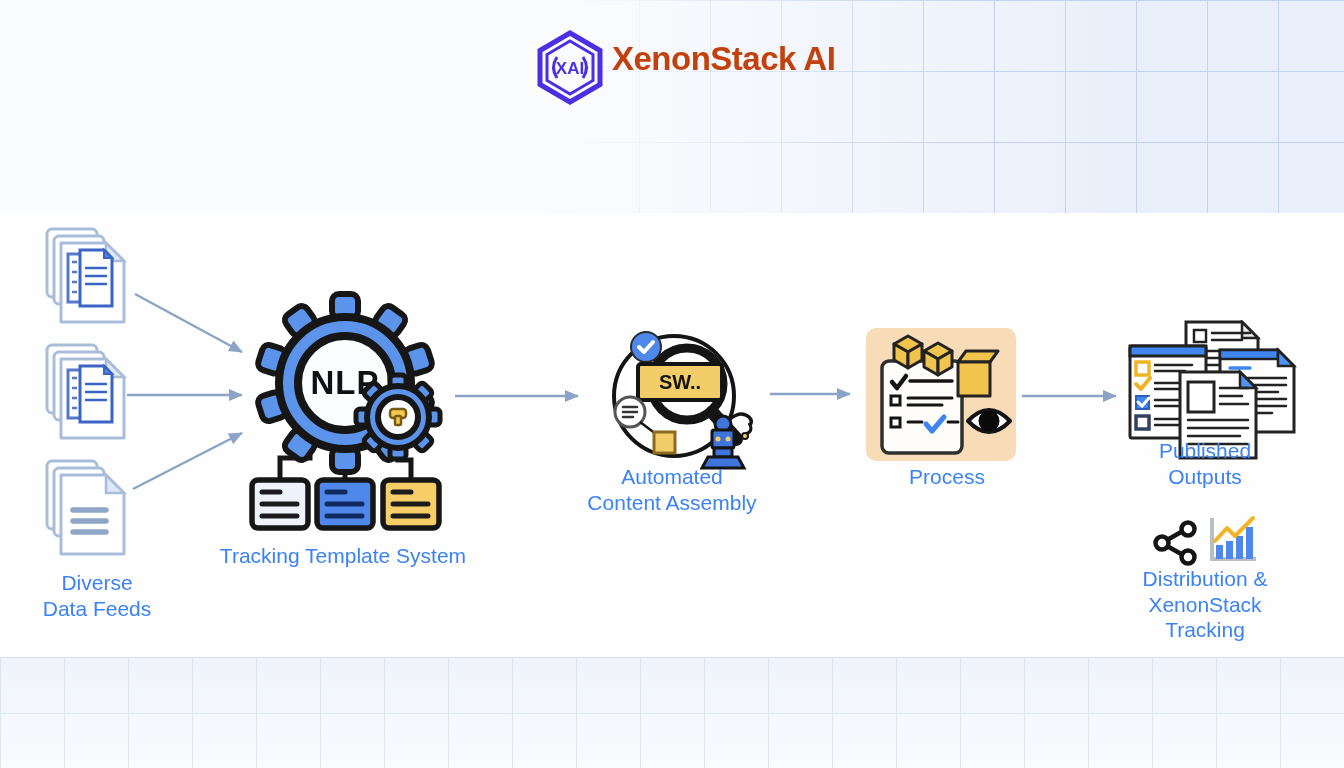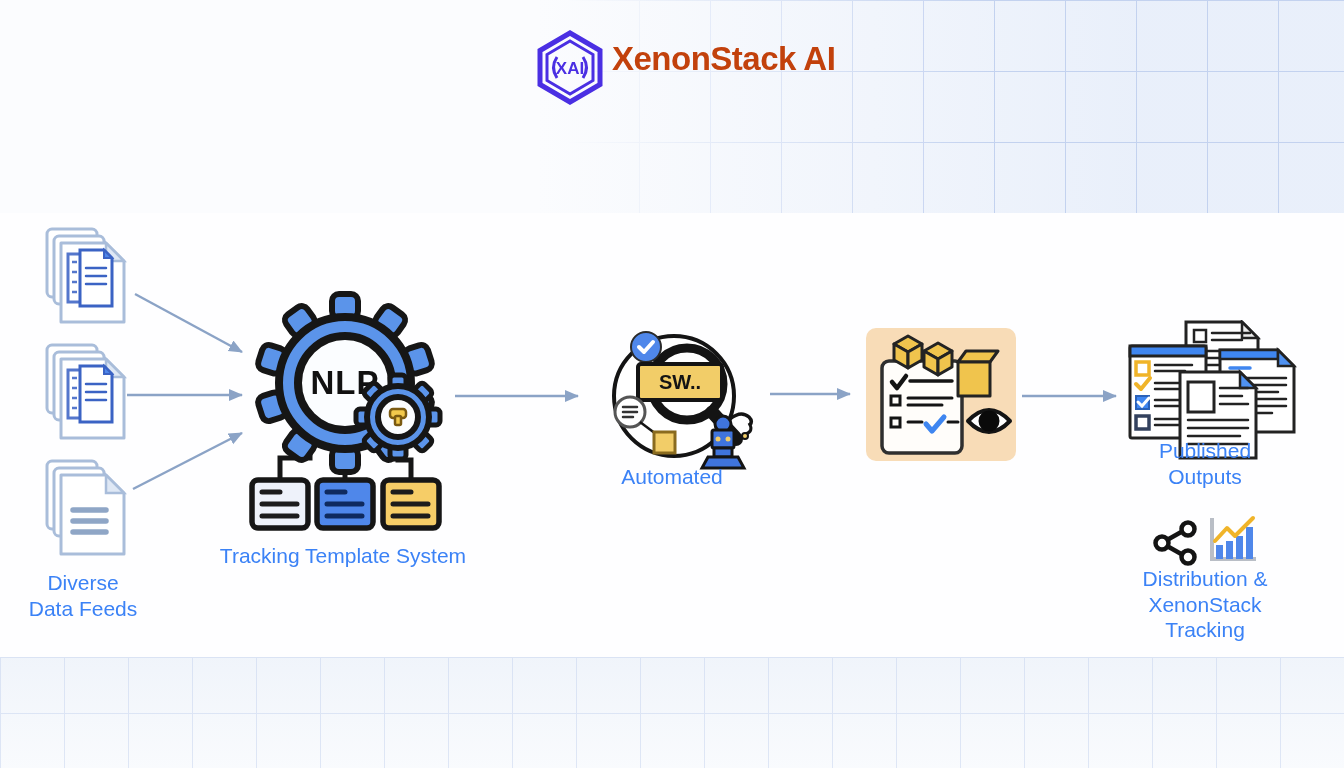--- a/index.html
+++ b/index.html
@@ -106,21 +106,21 @@
   <svg width="92" height="100" viewBox="0 0 92 100">
     <rect x="3" y="3" width="50" height="68" rx="5" fill="#fff" stroke="#a9bdda" stroke-width="3"></rect>
     <rect x="10" y="10" width="50" height="68" rx="5" fill="#fff" stroke="#a9bdda" stroke-width="3"></rect>
     <path d="M17,17 H62 L80,35 V96 H17 Z" fill="#fff" stroke="#a9bdda" stroke-width="3" stroke-linejoin="round"></path>
     <path d="M62,17 V35 H80 Z" fill="#dfe8f5" stroke="#a9bdda" stroke-width="2.5"></path>
     <g stroke="#8fa6c6" stroke-width="5.5" stroke-linecap="round">
         <path d="M29,52 h33 M29,63 h33 M29,74 h33"></path>
       </g>
   </svg>
 </div>
-<div class="lbl" style="left:3px;top:570px;width:160px;">
+<div class="lbl" style="left:17px;top:570px;width:160px;">
   <div>Diverse</div>
   <div>Data Feeds</div>
 </div>
 
 <div class="abs" style="left:240px;top:288px;">
   <svg width="210" height="245" viewBox="0 0 210 245">
 
     <g stroke="#161616" stroke-width="5" fill="none">
       <path d="M40,192 V170 H70 V148"></path>
       <path d="M105,192 V150"></path>
@@ -203,20 +203,21 @@
       <rect x="110" y="104" width="22" height="18" rx="2" fill="#3f74dd" stroke="#141414" stroke-width="3"></rect>
       <circle cx="116" cy="113" r="2.5" fill="#f2cd68"></circle>
         <circle cx="126" cy="113" r="2.5" fill="#f2cd68"></circle>
       <rect x="112" y="122" width="18" height="9" fill="#3f74dd" stroke="#141414" stroke-width="3"></rect>
       <path d="M100,142 h42 l-6,-11 h-30 Z" fill="#3f74dd" stroke="#141414" stroke-width="3"></path>
     </g>
   </svg>
 </div>
 <div class="lbl" style="left:577px;top:464px;width:190px;">
   <div>Automated</div>
+  <div>Content Assembly</div>
 </div>
 
 <div class="abs" style="left:866px;top:328px;">
   <svg width="150" height="133" viewBox="0 0 150 133">
     <rect x="0" y="0" width="150" height="133" rx="10" fill="#f8dcb7"></rect>
     <rect x="16" y="33" width="80" height="92" rx="7" fill="#fffdfa" stroke="#2f2f2f" stroke-width="3.5"></rect>
     <path d="M26,54 l5,6 9,-12" stroke="#141414" stroke-width="4.5" fill="none" stroke-linecap="round" stroke-linejoin="round"></path>
     <path d="M44,53 h42" stroke="#141414" stroke-width="3.5" stroke-linecap="round"></path>
     <rect x="25" y="68" width="9" height="9" fill="none" stroke="#141414" stroke-width="3"></rect>
     <g stroke="#141414" stroke-width="3" stroke-linecap="round">
@@ -238,20 +239,21 @@
       <path d="M92,34 L100,23 L132,23 L124,34 Z"></path>
       <rect x="92" y="34" width="32" height="34"></rect>
     </g>
     <g>
       <path d="M102,93 Q123,71 144,93 Q123,115 102,93 Z" fill="#fff" stroke="#141414" stroke-width="4" stroke-linejoin="round"></path>
       <circle cx="123" cy="93" r="10.5" fill="#0a0a0a"></circle>
     </g>
   </svg>
 </div>
 <div class="lbl" style="left:852px;top:464px;width:190px;">
+  <div>Process</div>
 </div>
 
 <div class="abs" style="left:1128px;top:320px;">
   <svg width="172" height="140" viewBox="0 0 172 140">
 
     <path d="M58,2 H114 L130,18 V64 H58 Z" fill="#fff" stroke="#222" stroke-width="3"></path>
     <path d="M114,2 V18 H130 Z" fill="#ececec" stroke="#222" stroke-width="2.5"></path>
     <rect x="66" y="10" width="12" height="12" fill="none" stroke="#222" stroke-width="2.5"></rect>
     <g stroke="#222" stroke-width="2.5" stroke-linecap="round">
       <path d="M84,13 h38 M84,20 h30 M66,31 h56 M66,38 h56 M66,45 h48 M66,52 h56 M66,59 h50"></path>

